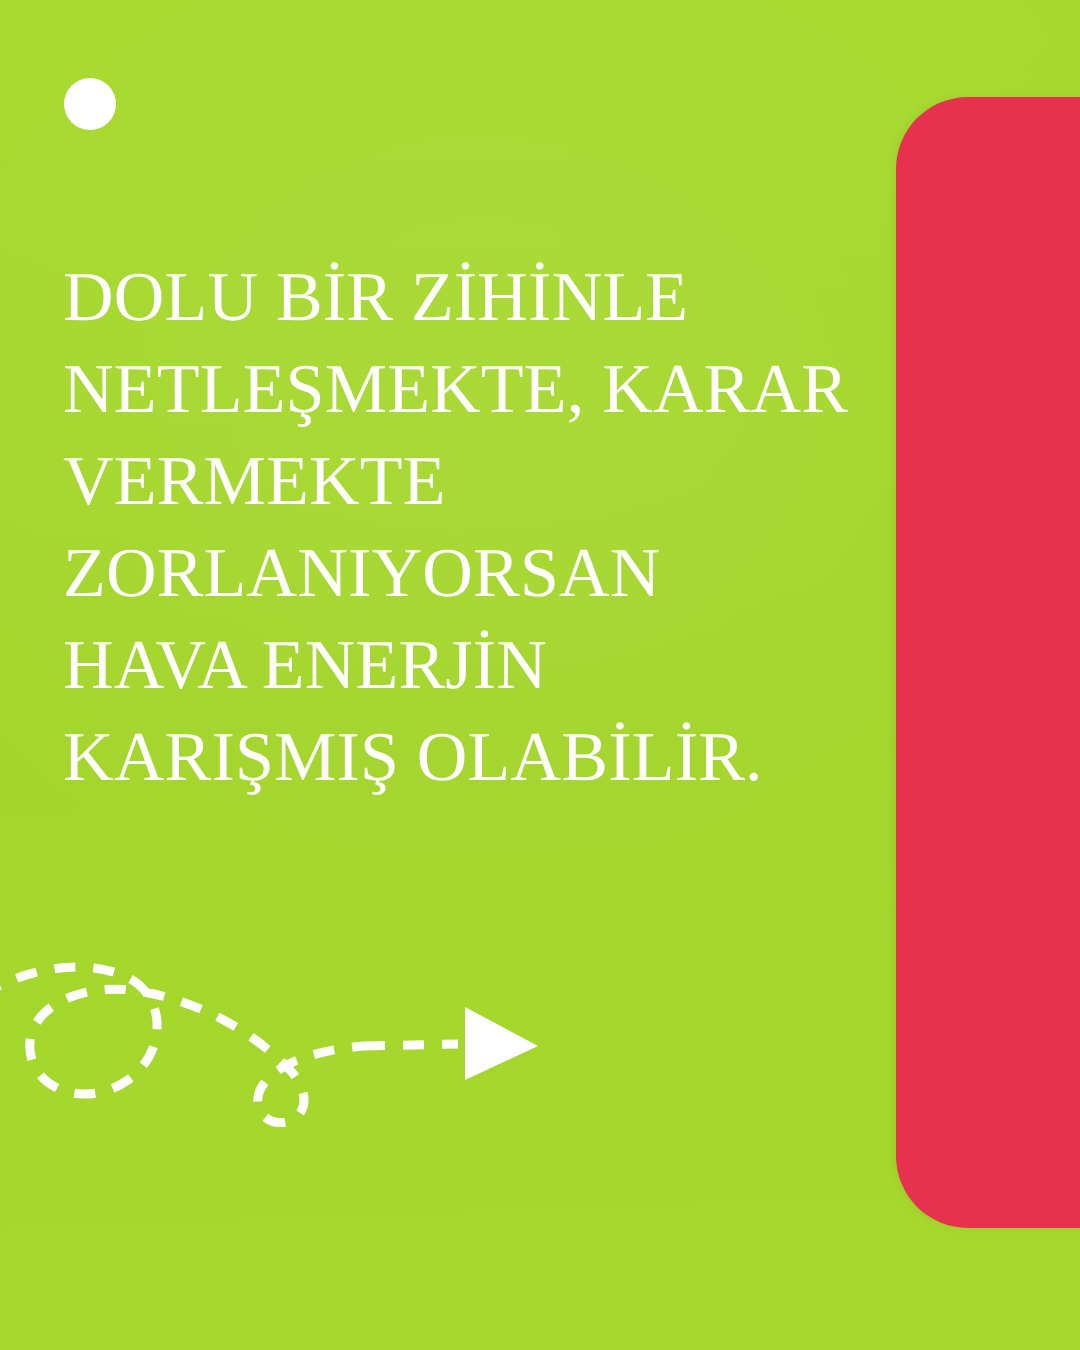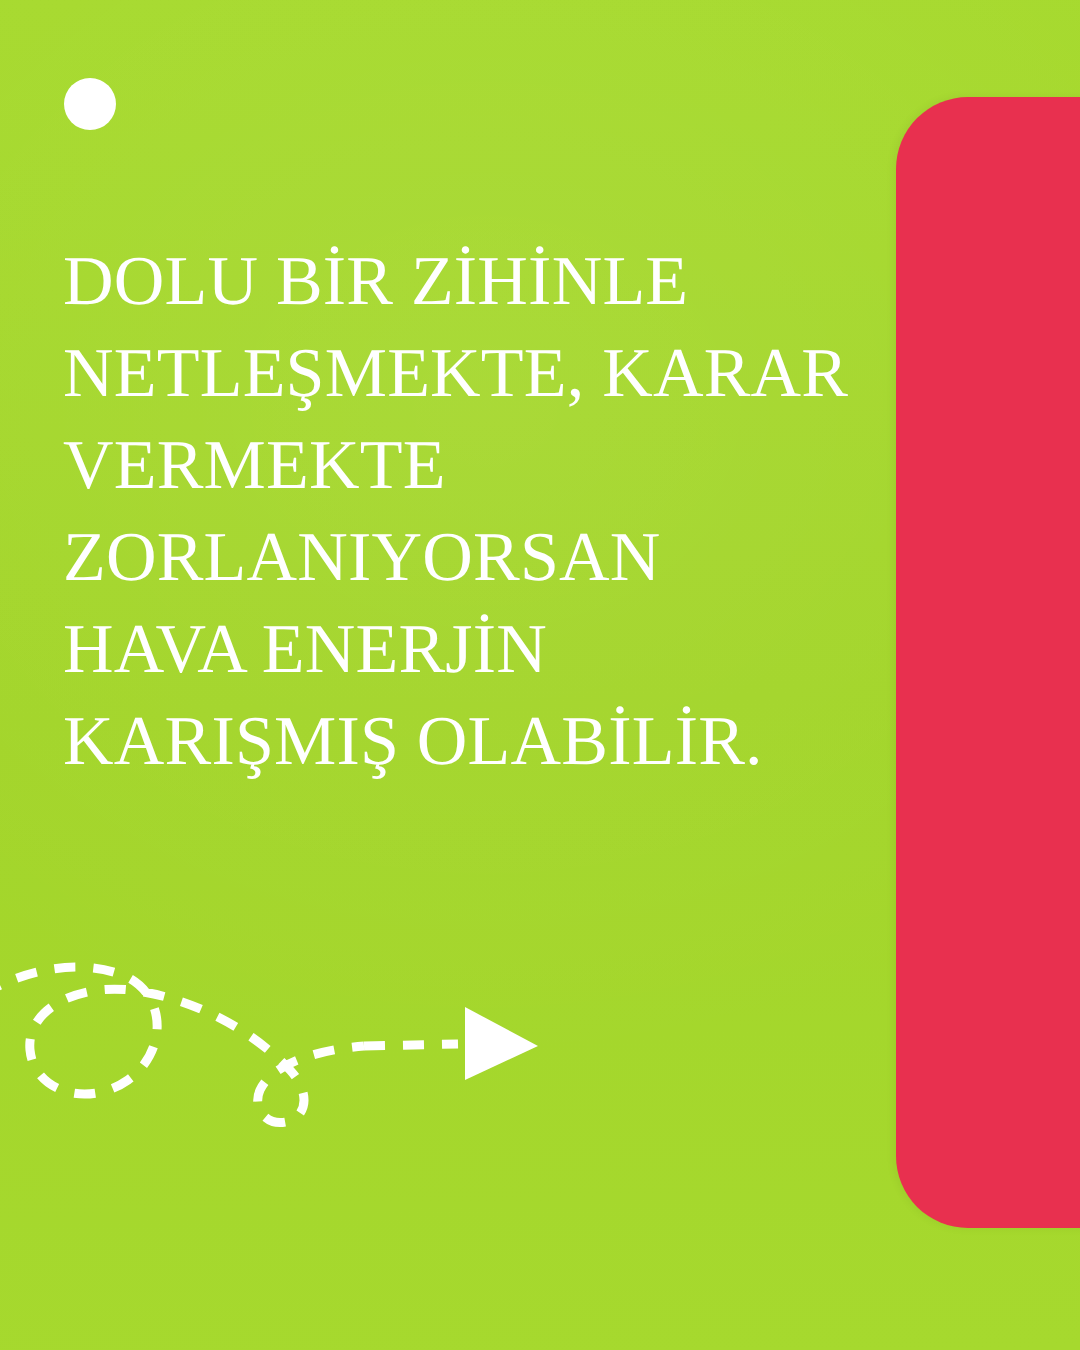--- a/index.html
+++ b/index.html
@@ -47,21 +47,21 @@
     width: 52px;
     height: 52px;
     border-radius: 50%;
     background: #ffffff;
   }
 
   
   .headline {
     position: absolute;
     left: 63px;
-    top: 236px;
+    top: 252px;
     width: 790px;
     color: #ffffff;
     font-size: 70px;
     line-height: 92px;
     letter-spacing: 0.2px;
     font-weight: 400;
     white-space: pre-line;
     text-rendering: geometricPrecision;
   }
 

